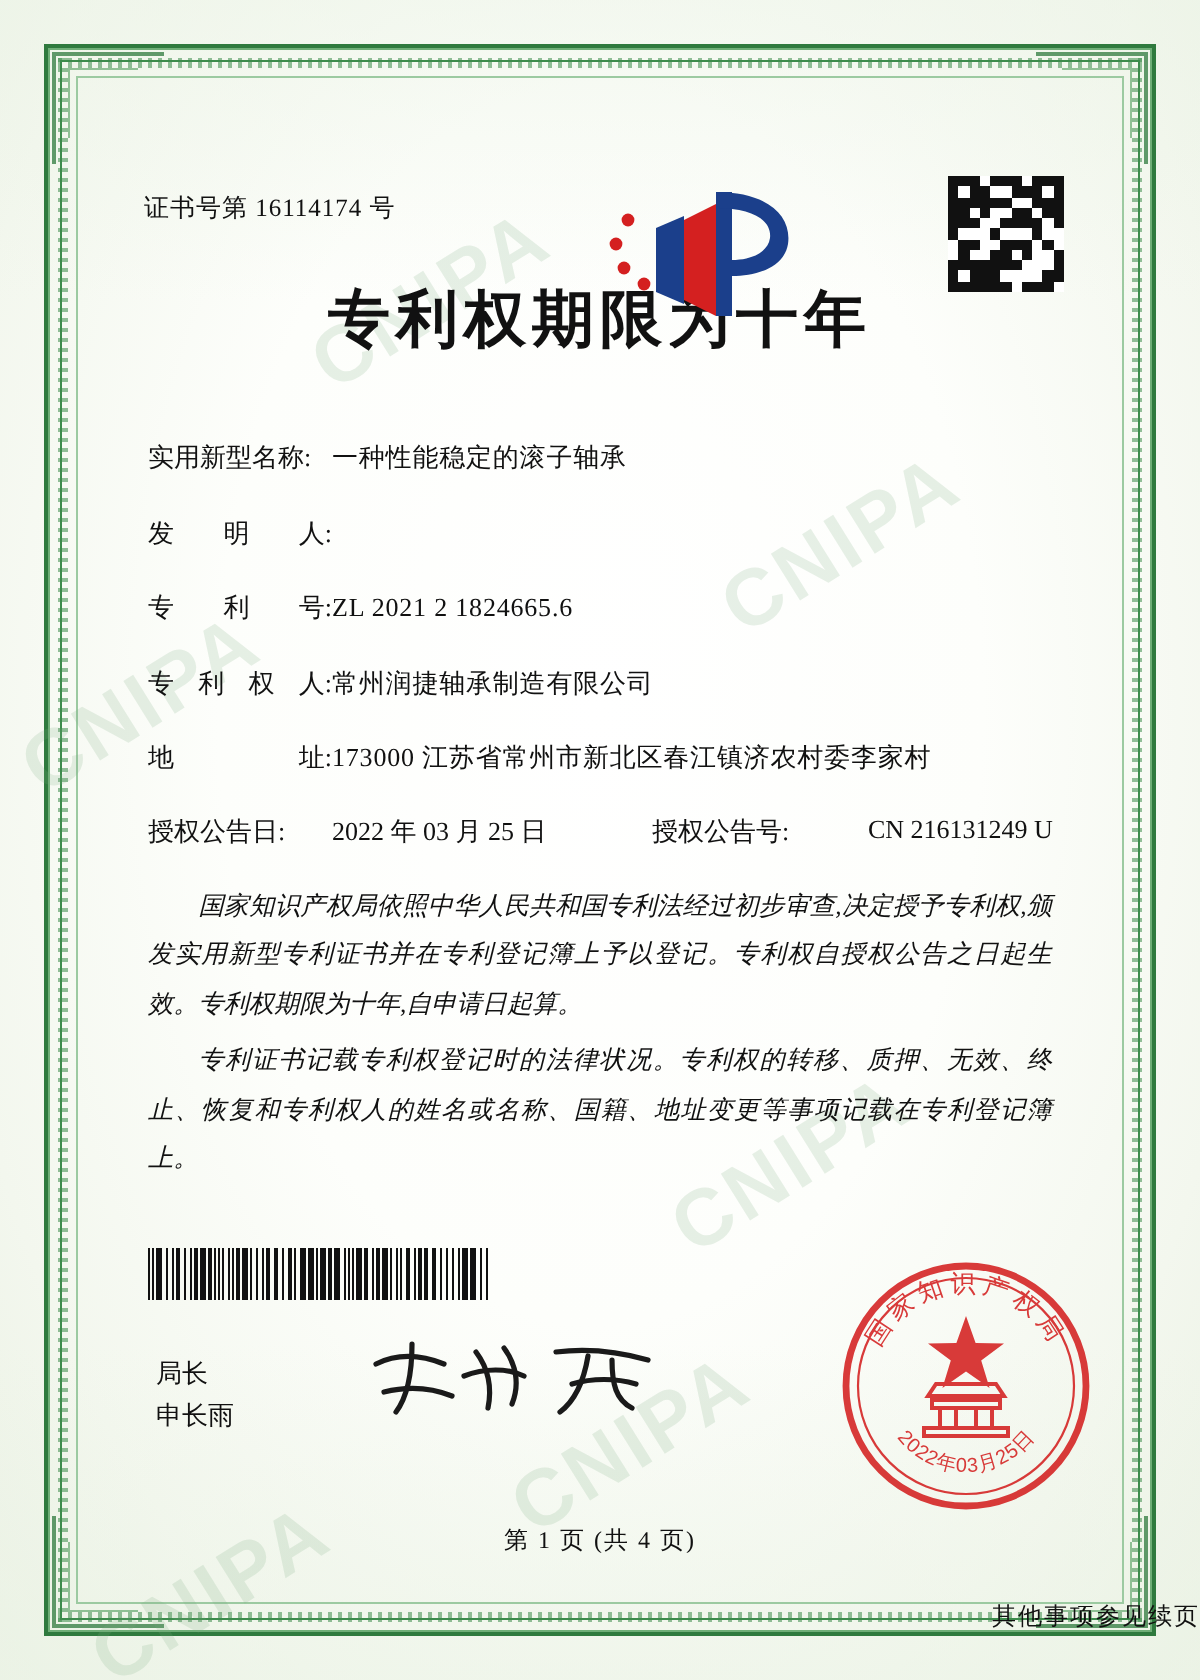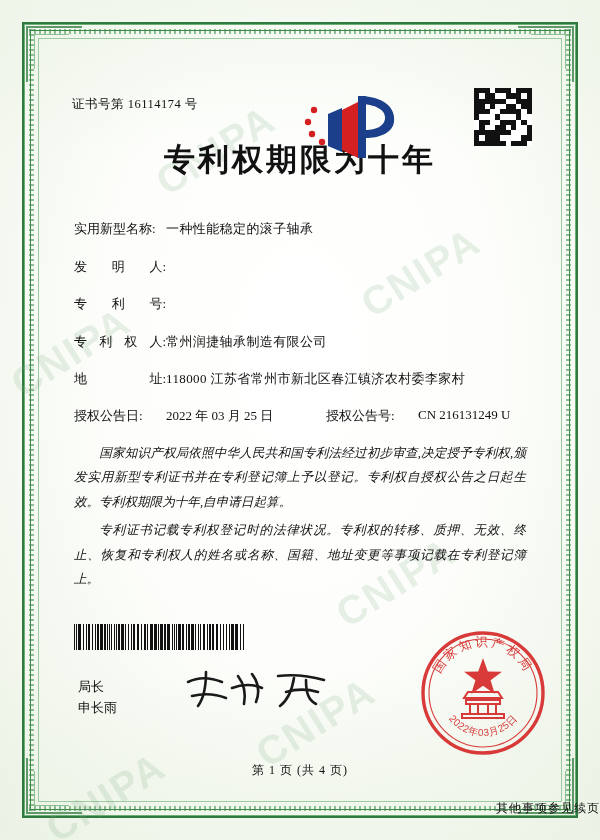--- a/index.html
+++ b/index.html
@@ -119,21 +119,21 @@
   .row .lbl{
     width:92px;flex:0 0 92px;
     letter-spacing:0px;
   }
   .row .lbl.spread{
     display:flex;justify-content:space-between;
   }
   .row .val{flex:1;letter-spacing:.4px;}
   .row2{display:flex;align-items:flex-start;font-size:13px;color:#111;margin-bottom:14px;}
   .row2 .c1{display:flex;flex:0 0 252px;}
-  .row2 .c2{display:flex;flex:1;}
+  .row2 .c2{display:flex;flex:1;gap:16px;}
   .row2 .lbl{width:92px;flex:0 0 92px;}
 
   .para{
     font-size:12.6px;color:#111;line-height:1.95;
     margin:16px 14px 0 14px;
     text-align:justify;
     text-indent:2em;
     font-style:italic;
   }
   .para.p2{margin-top:4px;}
@@ -348,39 +348,40 @@
           <span>人:</span>
         </div>
       </div>
 
       <div class="row">
         <div class="lbl spread">
           <span>专</span>
           <span>利</span>
           <span>号:</span>
         </div>
+        <div class="val">ZL 2021 2 1824665.6</div>
       </div>
 
 
       <div class="row">
         <div class="lbl spread">
           <span>专</span>
           <span>利</span>
           <span>权</span>
           <span>人:</span>
         </div>
         <div class="val">常州润捷轴承制造有限公司</div>
       </div>
 
       <div class="row">
         <div class="lbl spread">
           <span>地</span>
           <span>址:</span>
         </div>
-        <div class="val">118000 江苏省常州市新北区春江镇济农村委李家村</div>
+        <div class="val">173000 江苏省常州市新北区春江镇济农村委李家村</div>
       </div>
 
       <div class="row2">
         <div class="c1">
           <div class="lbl">授权公告日:</div>
           <div class="val">2022 年 03 月 25 日</div>
         </div>
         <div class="c2">
           <div class="lbl">授权公告号:</div>
           <div class="val">CN 216131249 U</div>

